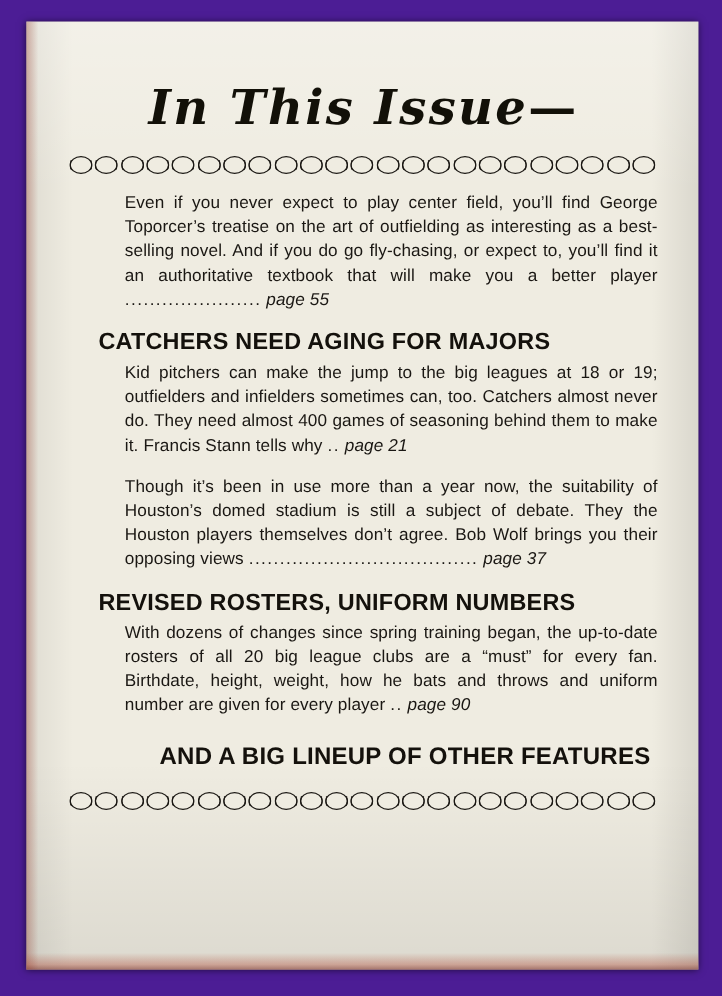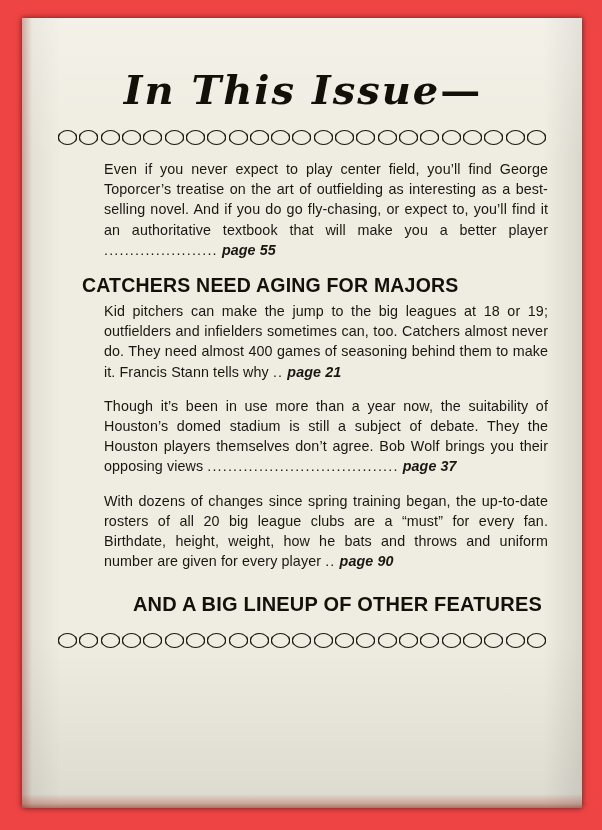--- a/index.html
+++ b/index.html
@@ -11,21 +11,21 @@
     width: 602px;
     height: 830px;
     overflow: hidden;
     font-family: "Liberation Sans", sans-serif;
   }
 
   #page {
     position: relative;
     width: 602px;
     height: 830px;
-    background: #ef4444;
+    background: #4c1d95;
   }
 
   
   #paper {
     position: absolute;
     left: 22px;
     top: 18px;
     width: 560px;
     height: 790px;
     background: #efece1;
@@ -141,21 +141,21 @@
     line-height: 20.2px;
     color: #1a1713;
     text-align: justify;
     letter-spacing: 0.1px;
   }
   .article-body .leader {
     letter-spacing: 1.2px;
   }
   .article-body .page-ref {
     font-style: italic;
-    font-weight: 700;
+    font-weight: 400;
   }
 
   
   .footer-line {
     text-align: right;
     font-family: "Liberation Sans", sans-serif;
     font-weight: 700;
     font-size: 20px;
     letter-spacing: 0.2px;
     margin: 22px 6px 0 0;
@@ -226,20 +226,21 @@
 
       <div class="article">
         <div class="article-body">
           <span>Though it’s been in use more than a year now, the suitability of Houston’s domed stadium is still a subject of debate. They the Houston players themselves don’t agree. Bob Wolf brings you their opposing views</span>
           <span class="leader">.....................................</span>
           <span class="page-ref">page 37</span>
         </div>
       </div>
 
       <div class="article">
+        <div class="article-title">REVISED ROSTERS, UNIFORM NUMBERS</div>
         <div class="article-body">
           <span>With dozens of changes since spring training began, the up-to-date rosters of all 20 big league clubs are a “must” for every fan. Birthdate, height, weight, how he bats and throws and uniform number are given for every player</span>
           <span class="leader">..</span>
           <span class="page-ref">page 90</span>
         </div>
       </div>
 
       <div class="footer-line">AND A BIG LINEUP OF OTHER FEATURES</div>
 
       <div class="ball-row bottom-balls" id="balls-bottom">

